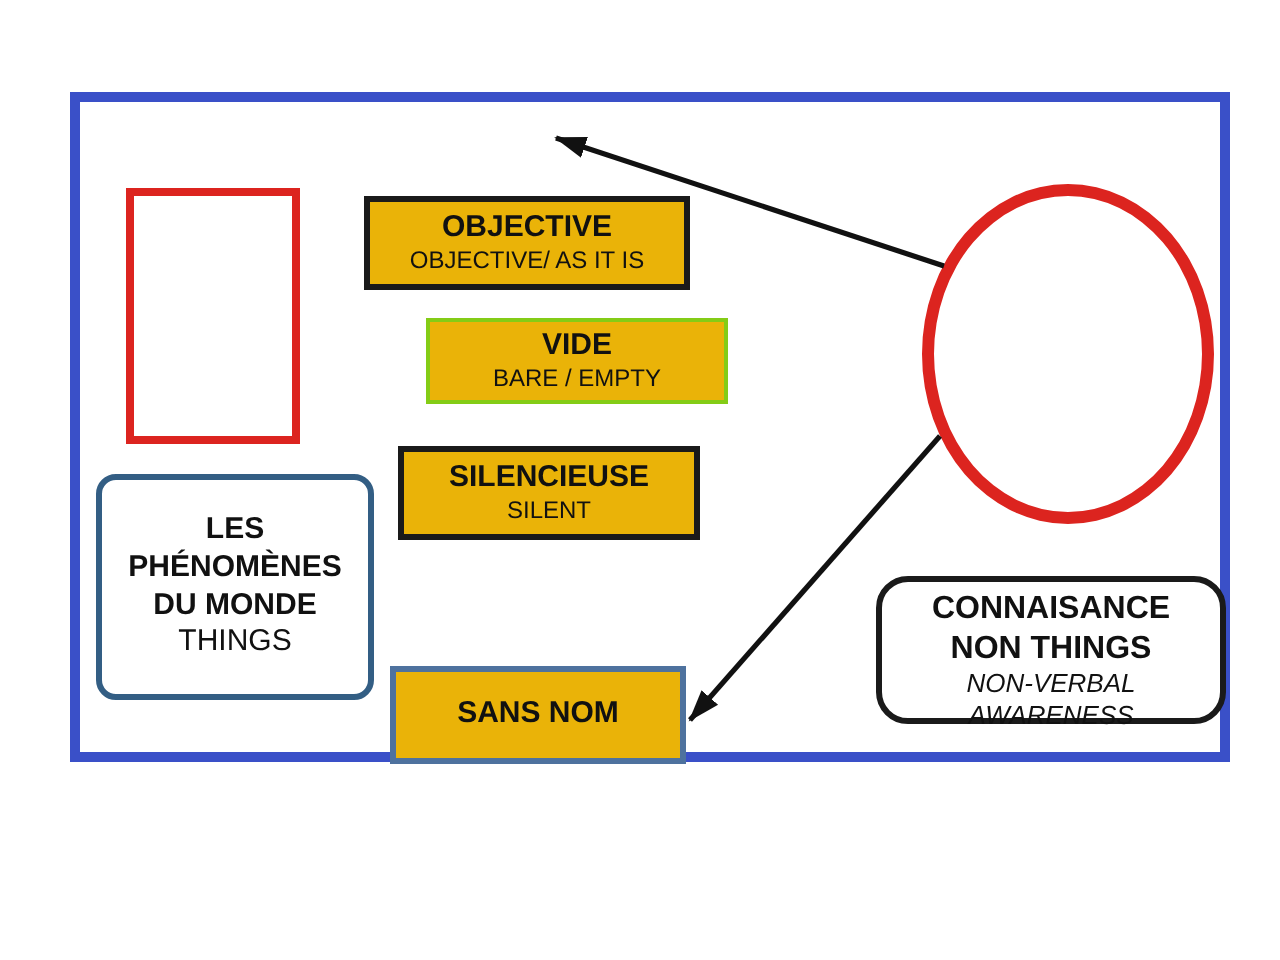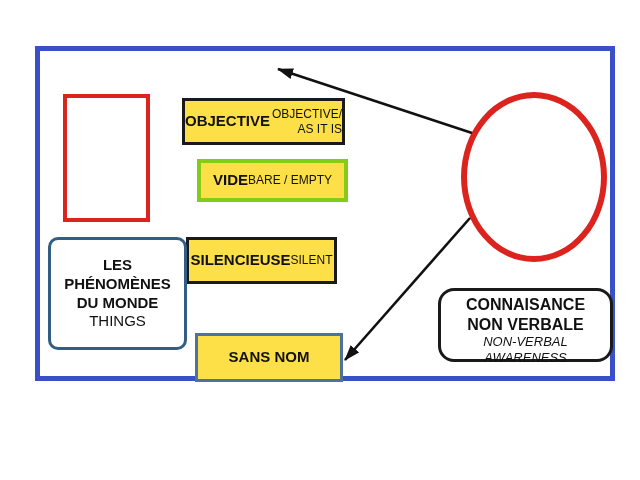--- a/index.html
+++ b/index.html
@@ -27,32 +27,32 @@
     border: 4px solid #dc241f;
   }
   #red-circle {
     left: 461px; top: 92px; width: 146px; height: 170px;
     border: 6px solid #dc241f;
     border-radius: 50%;
   }
 
   
   .label-box {
-    display: flex; flex-direction: row;
+    display: flex; flex-direction: column;
     align-items: center; justify-content: center;
-    text-align: right; background: #fde047;
+    text-align: right; background: #eab308;
     line-height: 1.22;
   }
   .border-black { border: 3px solid #1a1a1a; }
-  .border-steel2 { border: 4px solid #84cc16; }
+  .border-steel2 { border: 2px solid #84cc16; margin-left: 16px; }
   .border-steel3 { border: 3px solid #4e729e; }
 
   #box-objective   { left: 182px; top:  98px; width: 163px; height: 47px; }
   #box-vide        { left: 197px; top: 159px; width: 151px; height: 43px; }
-  #box-silencieuse { left: 186px; top: 223px; width: 151px; height: 47px; margin-top: 14px; }
+  #box-silencieuse { left: 199px; top: 223px; width: 151px; height: 47px; }
   #box-sansnom     { left: 195px; top: 293px; width: 148px; height: 49px; margin-top: 40px; }
 
   .box-title { font-weight: bold; font-size: 15px; }
   .box-sub   { font-weight: normal; font-size: 12px; }
 
   
   #worldly-box {
     left: 48px; top: 237px; width: 139px; height: 113px;
     border: 3px solid #335e84; border-radius: 10px;
     display: flex; flex-direction: column;
@@ -112,21 +112,21 @@
 
   <div id="worldly-box" class="abs">
     <div class="bold-line">LES</div>
     <div class="bold-line">PHÉNOMÈNES</div>
     <div class="bold-line">DU MONDE</div>
     <div class="reg-line">THINGS</div>
   </div>
 
   <div id="awareness-box" class="abs">
     <div class="bold-line">CONNAISANCE</div>
-    <div class="bold-line">NON VERBALE</div>
+    <div class="bold-line">NON THINGS</div>
     <div class="reg-line">NON-VERBAL</div>
     <div class="reg-line">AWARENESS</div>
   </div>
 
   <svg id="arrows-layer" viewBox="0 0 640 480" xmlns="http://www.w3.org/2000/svg">
     <defs>
       <marker id="ah" markerUnits="userSpaceOnUse" markerWidth="18" markerHeight="14" refX="15" refY="6" orient="auto">
         <path d="M0,0.5 L16,6 L0,11.5 z" fill="#111111"></path>
       </marker>
     </defs>

